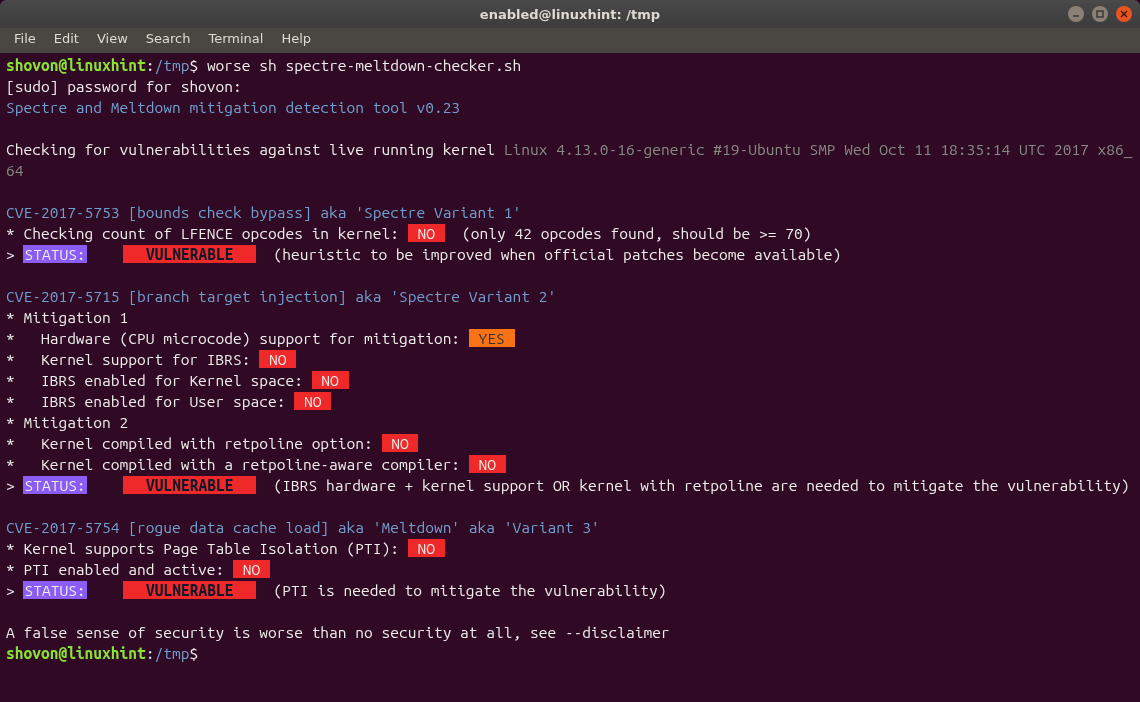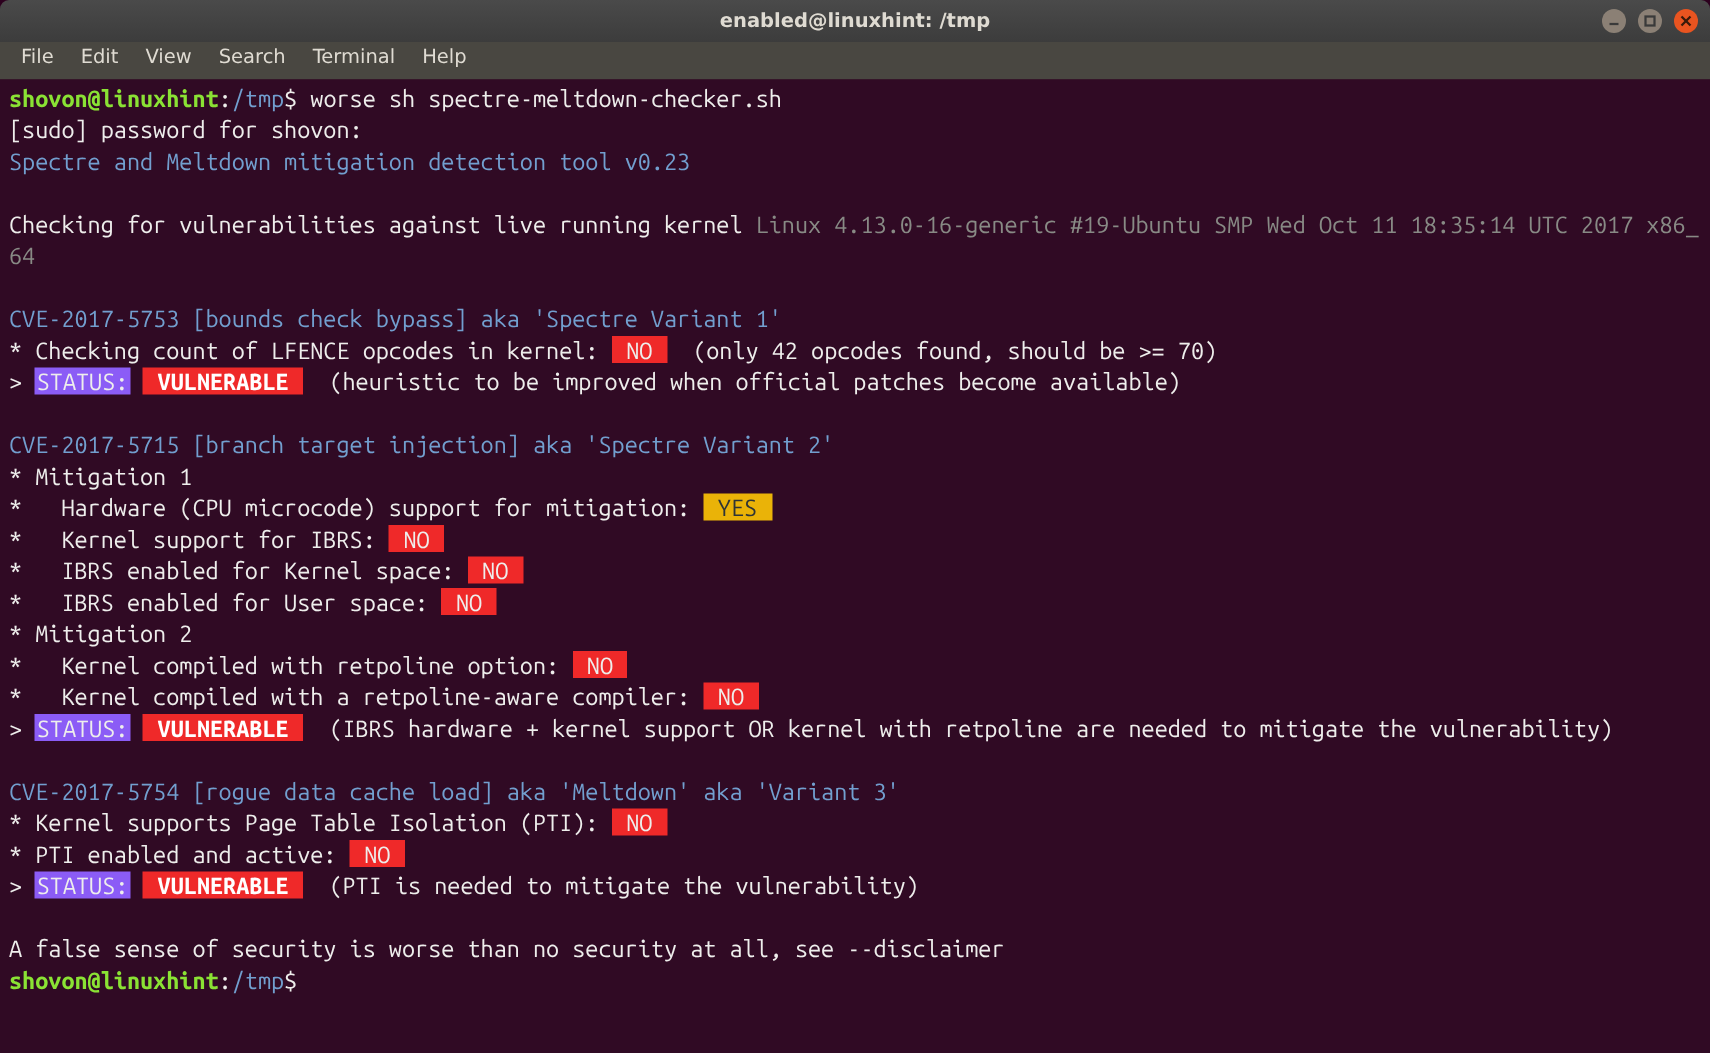--- a/index.html
+++ b/index.html
@@ -69,23 +69,23 @@
     color: #eeeeec;
     height: calc(100% - 53px);
     white-space: pre-wrap;
     word-break: break-all;
   }
   .green { color: #8ae234; font-weight: bold; }
   .blue { color: #729fcf; font-weight: normal; }
   .bold { font-weight: normal; }
   .gray { color: #888a85; }
   .bg-red { background: #ef2929; color: #eeeeec; padding: 0 1px; }
-  .bg-green { background: #eab308; color: #2e3436; padding: 0 1px; }
+  .bg-green { background: #f97316; color: #2e3436; padding: 0 1px; }
   .bg-teal { background: #8b5cf6; color: #eeeeec; padding: 0 1px; }
-  .bg-red-bold { background: #ef2929; color: #ffffff; font-weight: bold; padding: 0 1px;}
+  .bg-red-bold { background: #ef2929; color: #0f172a; font-weight: bold; padding: 0 14px; margin-left: 28px;}
 </style>
 </head>
 <body>
 
 <div class="titlebar">
   <span class="title-text">enabled@linuxhint: /tmp</span>
   <div class="win-controls">
     <div class="win-btn min">
         <svg width="8" height="8" viewBox="0 0 8 8">
           <line x1="1" y1="6" x2="7" y2="6" stroke="#3a3a3a" stroke-width="1.5"></line>

